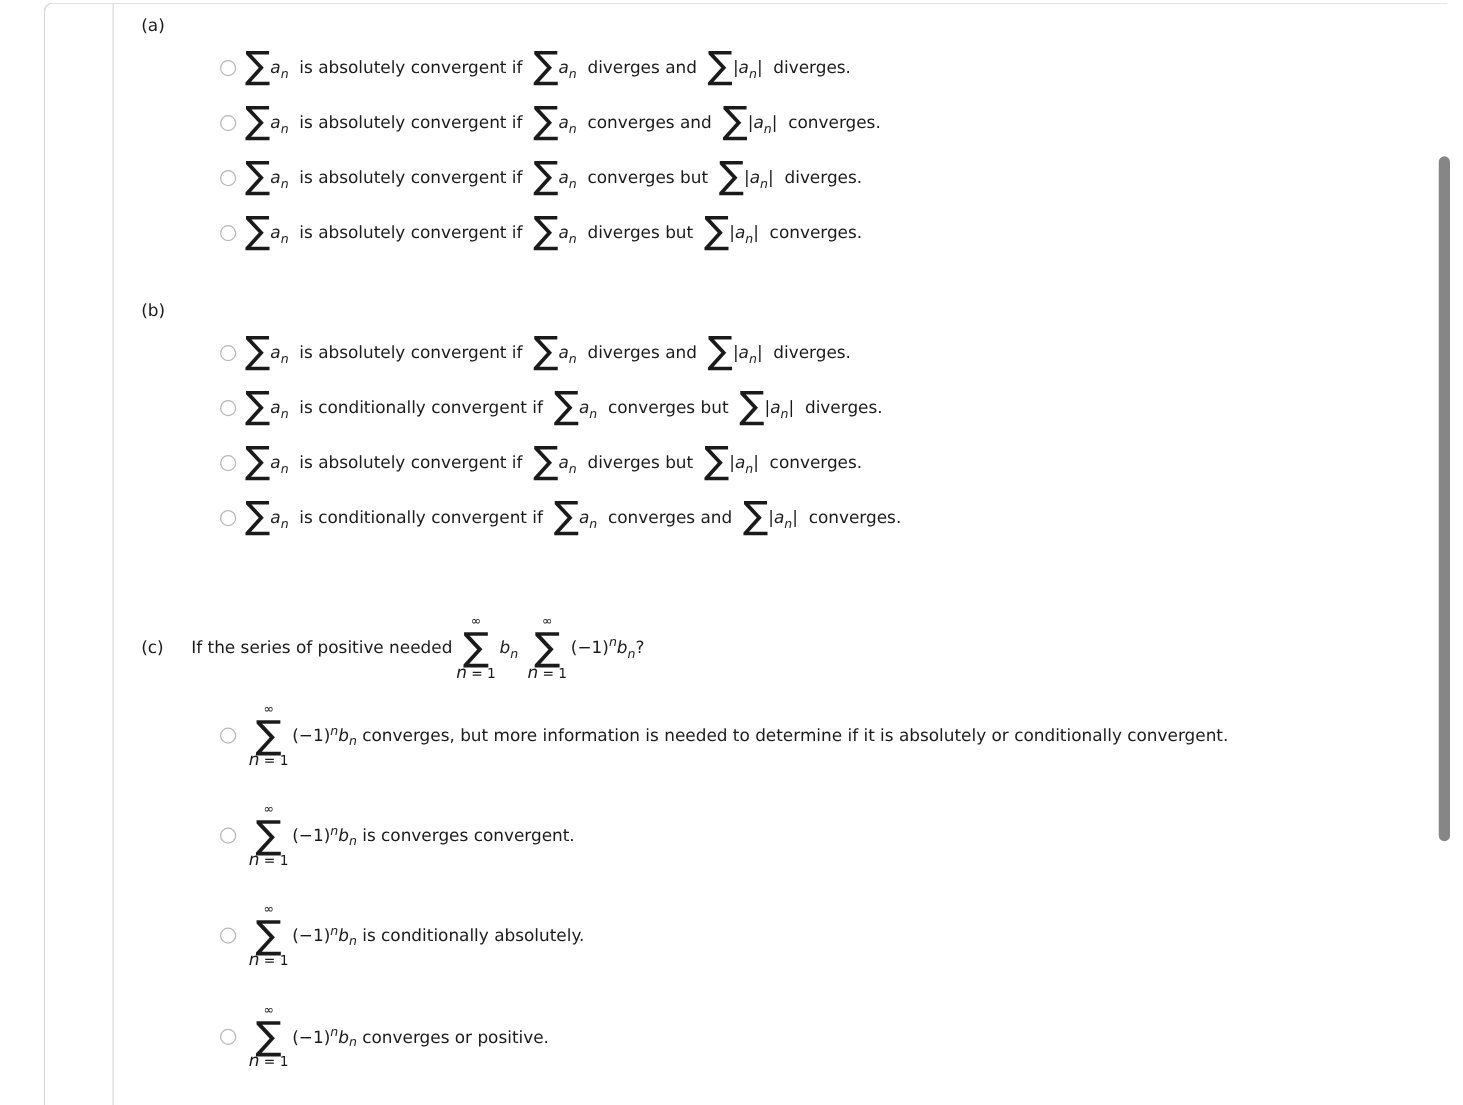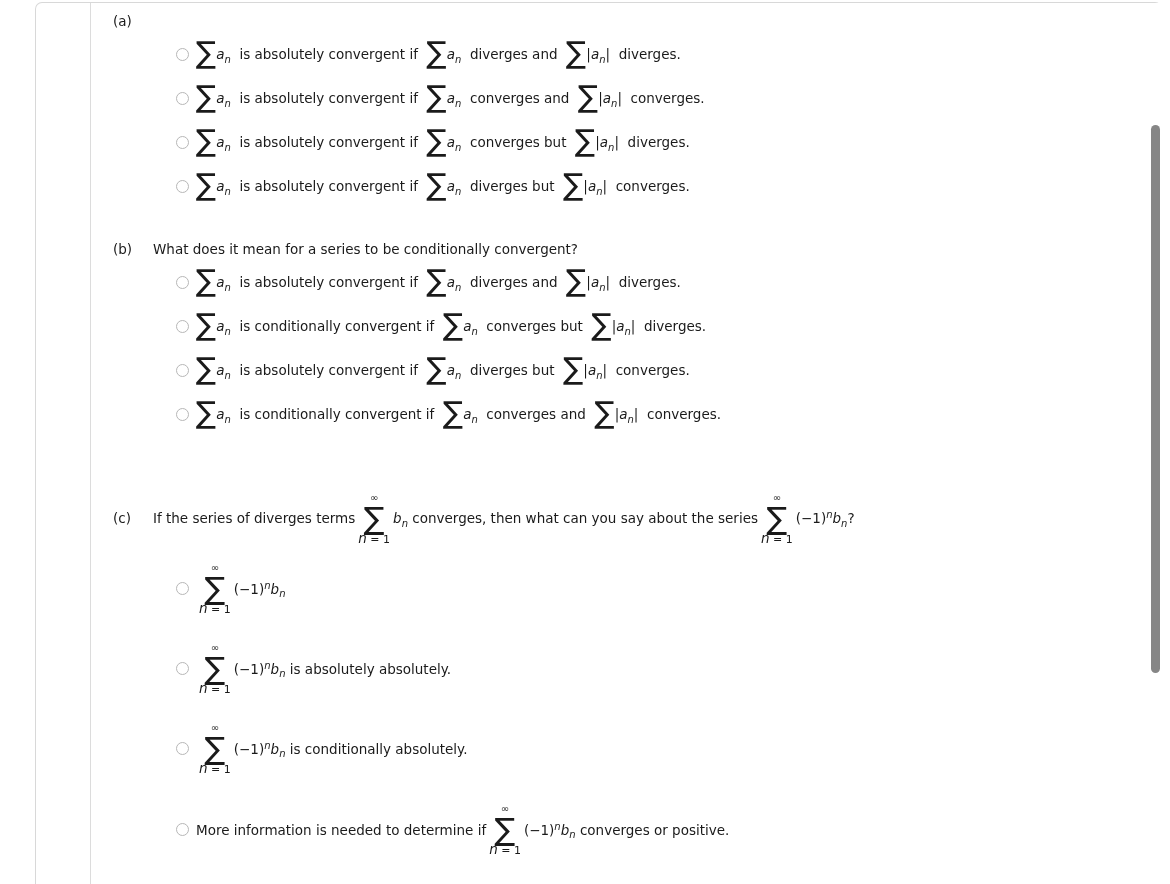--- a/index.html
+++ b/index.html
@@ -244,21 +244,20 @@
         <span class="word">&nbsp;diverges but&nbsp;</span>
         <span class="bigsum">∑</span><span class="abs">|</span><span class="var">a</span><span class="sub">n</span><span class="abs">|</span>
         <span class="word">&nbsp;converges.</span>
       </span>
     </div>
   </div>
 
   <div class="part" style="top:241px;">
     <div class="q-row">
       <span class="q-label">(b)</span>
-      <span class="q-text">What does it mean for a series to be conditionally convergent?</span>
     </div>
   </div>
 
   <div class="part" style="top:274px; padding-left:176px;">
     <div class="choice">
       <span class="radio"></span>
       <span class="math">
         <span class="bigsum">∑</span><span class="var">a</span><span class="sub">n</span>
         <span class="word">&nbsp;is absolutely convergent if&nbsp;</span>
         <span class="bigsum">∑</span><span class="var">a</span><span class="sub">n</span>
@@ -308,28 +307,27 @@
         <span class="bigsum">∑</span><span class="abs">|</span><span class="var">a</span><span class="sub">n</span><span class="abs">|</span>
         <span class="word">&nbsp;converges.</span>
       </span>
     </div>
   </div>
 
   <div class="part" style="top:493px;">
     <div class="q-row" style="align-items:center;">
       <span class="q-label">(c)</span>
       <span class="q-text inline-mid">
-        <span>If the series of diverges terms</span>
+        <span>If the series of positive needed</span>
         <span class="sumlim">
           <span class="lim-top">∞</span>
           <span class="sumglyph">∑</span>
           <span class="lim-bot"><span class="var">n</span><span class="eq">&nbsp;=&nbsp;1</span></span>
         </span>
         <span><span class="var">b</span><span class="sub">n</span>&nbsp;</span>
-        <span>converges, then what can you say about the series</span>
         <span class="sumlim">
           <span class="lim-top">∞</span>
           <span class="sumglyph">∑</span>
           <span class="lim-bot"><span class="var">n</span><span class="eq">&nbsp;=&nbsp;1</span></span>
         </span>
         <span><span class="word">(−1)</span><span class="sup">n</span><span class="var">b</span><span class="sub">n</span><span class="word">?</span></span>
       </span>
     </div>
   </div>
 
@@ -337,36 +335,37 @@
     <div class="choice" style="align-items:center;">
       <span class="radio"></span>
       <span class="math inline-mid">
         <span class="sumlim">
           <span class="lim-top">∞</span>
           <span class="sumglyph">∑</span>
           <span class="lim-bot"><span class="var">n</span><span class="eq">&nbsp;=&nbsp;1</span></span>
         </span>
         <span><span class="word">(−1)</span><span class="sup">n</span><span class="var">b</span><span class="sub">n</span></span>
         <span class="word">&nbsp;</span>
+        <span class="word">converges, but more information is needed to determine if it is absolutely or conditionally convergent.</span>
       </span>
     </div>
   </div>
 
   <div class="part" style="top:643px; padding-left:176px;">
     <div class="choice" style="align-items:center;">
       <span class="radio"></span>
       <span class="math inline-mid">
         <span class="sumlim">
           <span class="lim-top">∞</span>
           <span class="sumglyph">∑</span>
           <span class="lim-bot"><span class="var">n</span><span class="eq">&nbsp;=&nbsp;1</span></span>
         </span>
         <span><span class="word">(−1)</span><span class="sup">n</span><span class="var">b</span><span class="sub">n</span></span>
         <span class="word">&nbsp;</span>
-        <span class="word">is absolutely absolutely.</span>
+        <span class="word">is converges convergent.</span>
       </span>
     </div>
   </div>
 
   <div class="part" style="top:723px; padding-left:176px;">
     <div class="choice" style="align-items:center;">
       <span class="radio"></span>
       <span class="math inline-mid">
         <span class="sumlim">
           <span class="lim-top">∞</span>
@@ -377,21 +376,20 @@
         <span class="word">&nbsp;</span>
         <span class="word">is conditionally absolutely.</span>
       </span>
     </div>
   </div>
 
   <div class="part" style="top:804px; padding-left:176px;">
     <div class="choice" style="align-items:center;">
       <span class="radio"></span>
       <span class="math inline-mid">
-        <span class="word">More information is needed to determine if</span>
         <span class="sumlim">
           <span class="lim-top">∞</span>
           <span class="sumglyph">∑</span>
           <span class="lim-bot"><span class="var">n</span><span class="eq">&nbsp;=&nbsp;1</span></span>
         </span>
         <span><span class="word">(−1)</span><span class="sup">n</span><span class="var">b</span><span class="sub">n</span></span>
         <span class="word">&nbsp;</span>
         <span class="word">converges or positive.</span>
       </span>
     </div>

